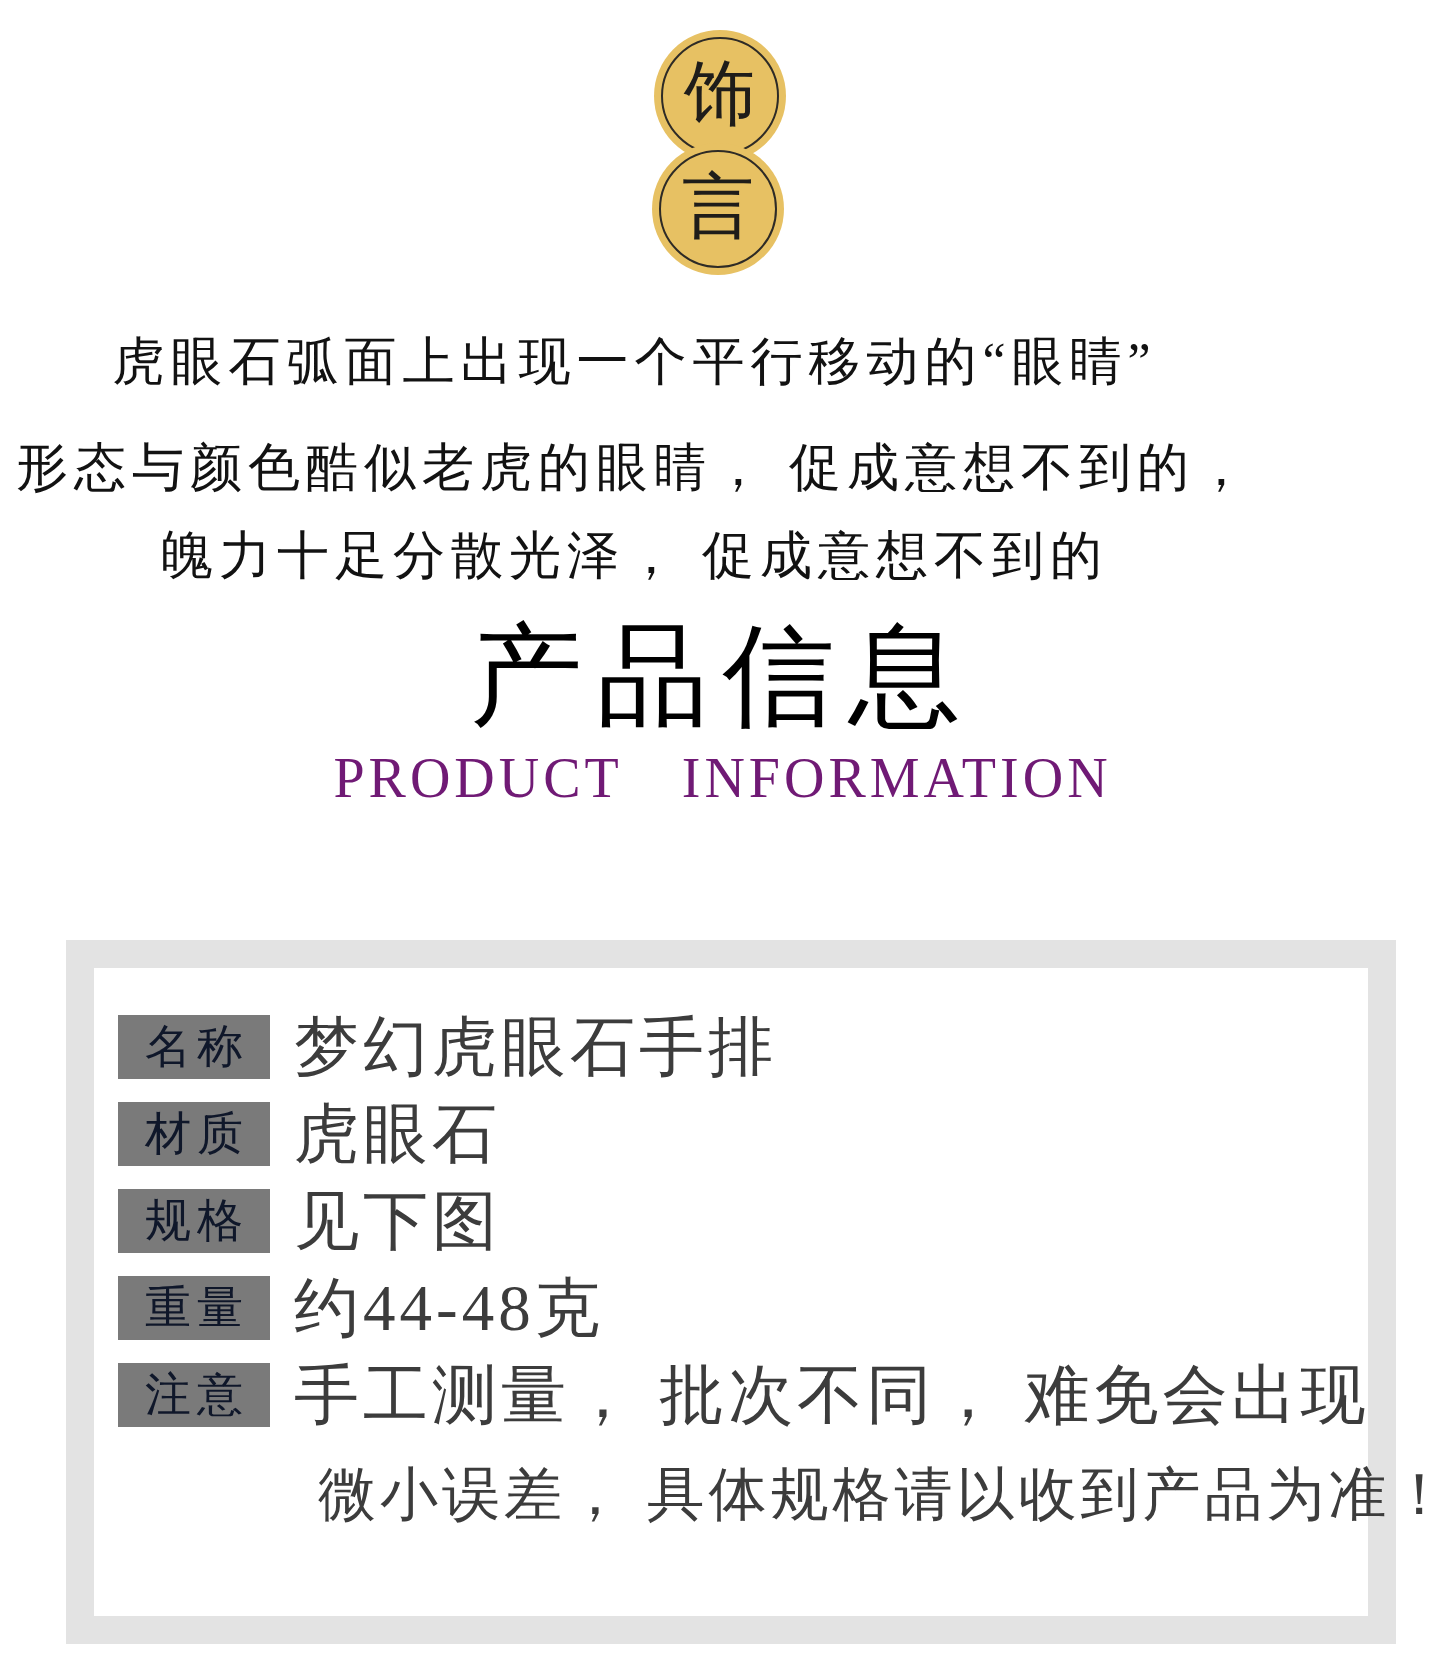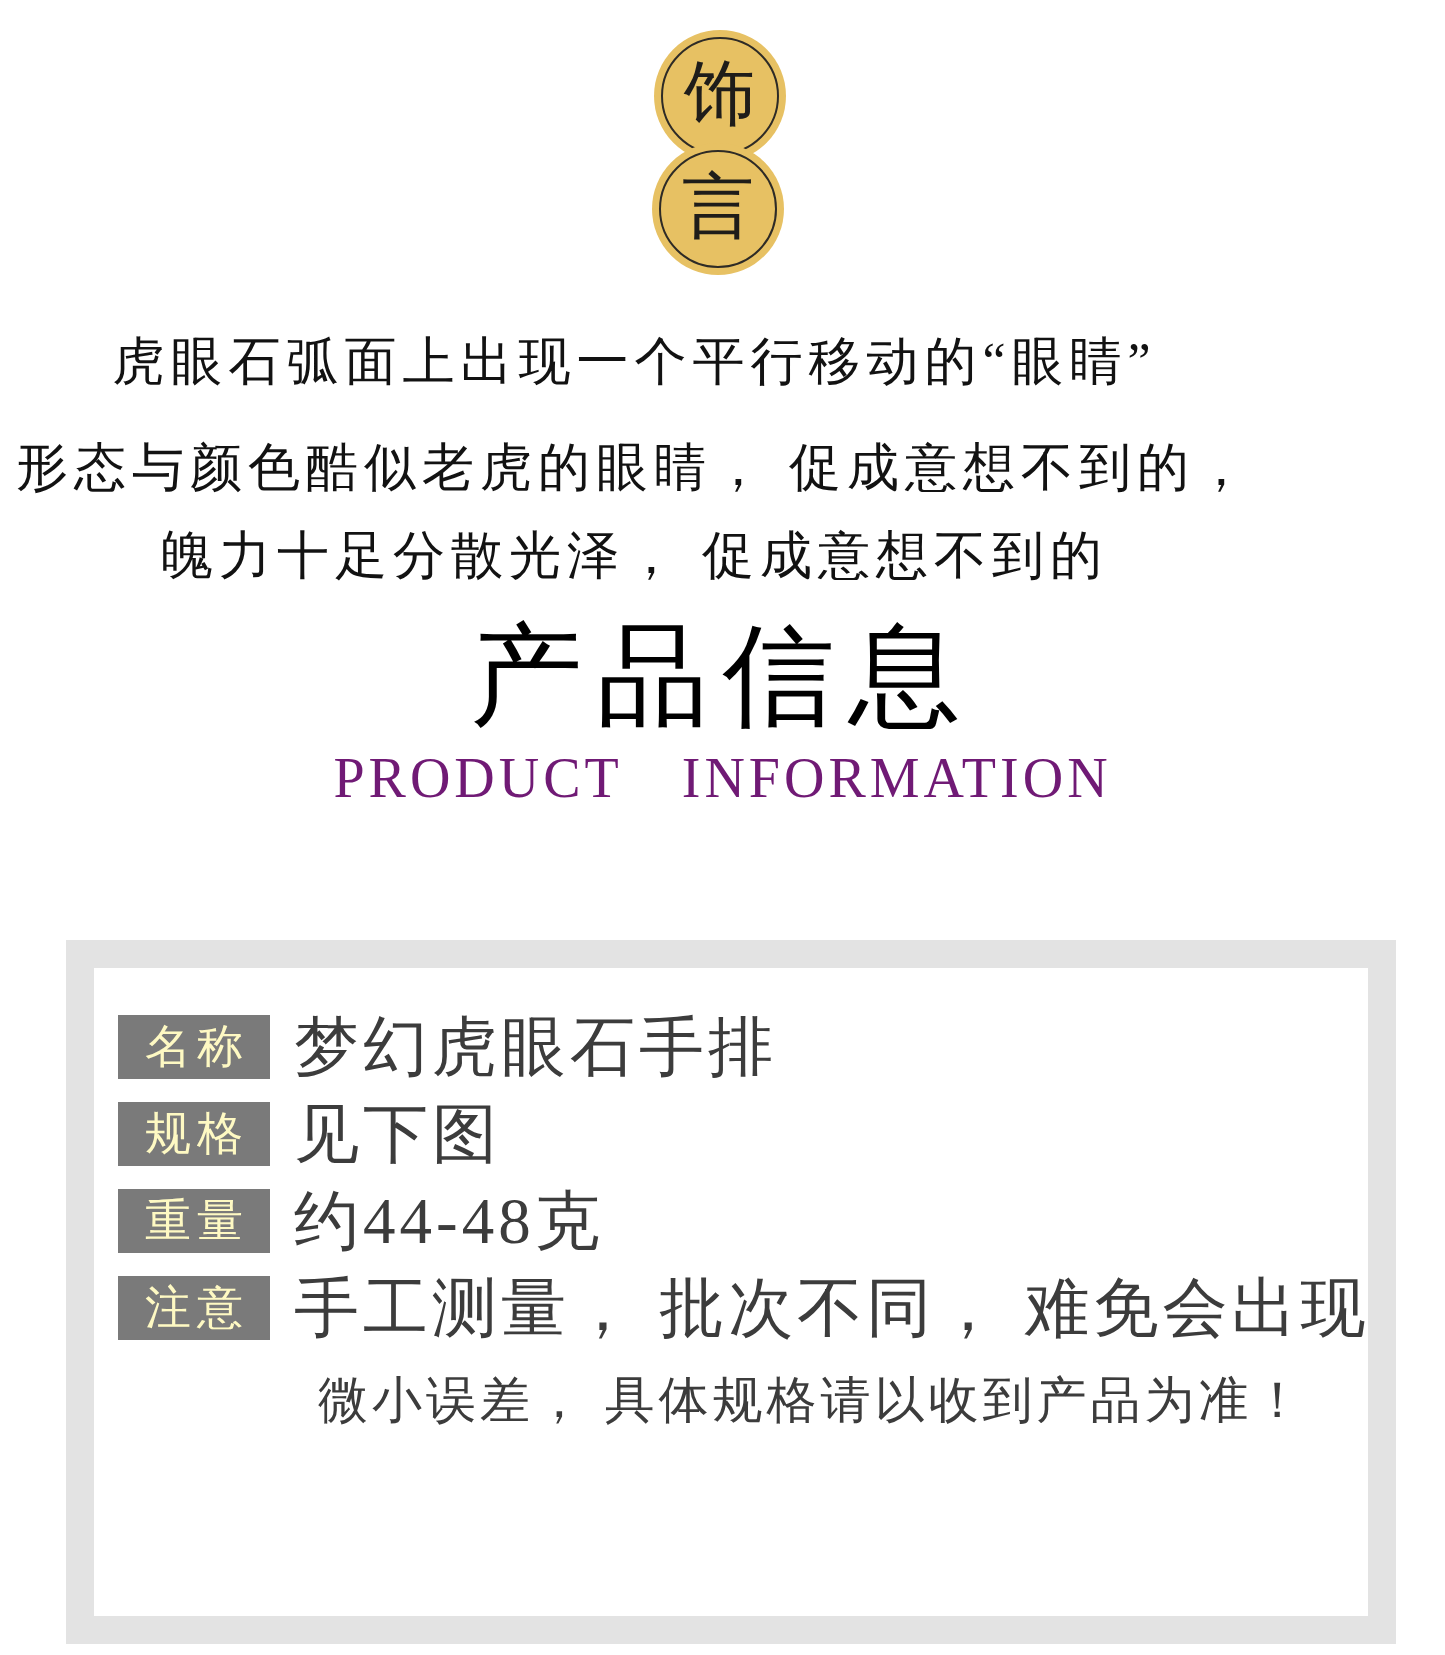--- a/index.html
+++ b/index.html
@@ -114,40 +114,40 @@
   .spec-row {
     display: flex;
     align-items: center;
     margin-bottom: 23px;
   }
   .spec-chip {
     flex: 0 0 152px;
     width: 152px;
     height: 64px;
     background: #7a7a7a;
-    color: #fef9c3;
+    color: #0f172a;
     font-size: 46px;
     letter-spacing: 6px;
     display: flex;
     align-items: center;
     justify-content: center;
     text-indent: 6px; 
   }
   .spec-value {
     margin-left: 24px;
     font-size: 65px;
     line-height: 64px;
     color: #3c3c3c;
     letter-spacing: 4px;
     white-space: nowrap;
   }
   .spec-note-line2 {
     margin-left: 200px;
-    margin-top: 28px;
-    font-size: 50px;
+    margin-top: 36px;
+    font-size: 58px;
     line-height: 64px;
     color: #3c3c3c;
     letter-spacing: 4px;
     white-space: nowrap;
   }
 </style>
 </head>
 <body>
 
 <div class="page">
@@ -171,20 +171,24 @@
   <h2 class="section-subtitle">PRODUCT INFORMATION</h2>
 
   <div class="spec-frame">
     <div class="spec-inner">
 
       <div class="spec-row">
         <div class="spec-chip">名称</div>
         <div class="spec-value">梦幻虎眼石手排</div>
       </div>
 
+      <div class="spec-row">
+        <div class="spec-chip">材质</div>
+        <div class="spec-value">虎眼石</div>
+      </div>
 
       <div class="spec-row">
         <div class="spec-chip">规格</div>
         <div class="spec-value">见下图</div>
       </div>
 
       <div class="spec-row">
         <div class="spec-chip">重量</div>
         <div class="spec-value">约44-48克</div>
       </div>

